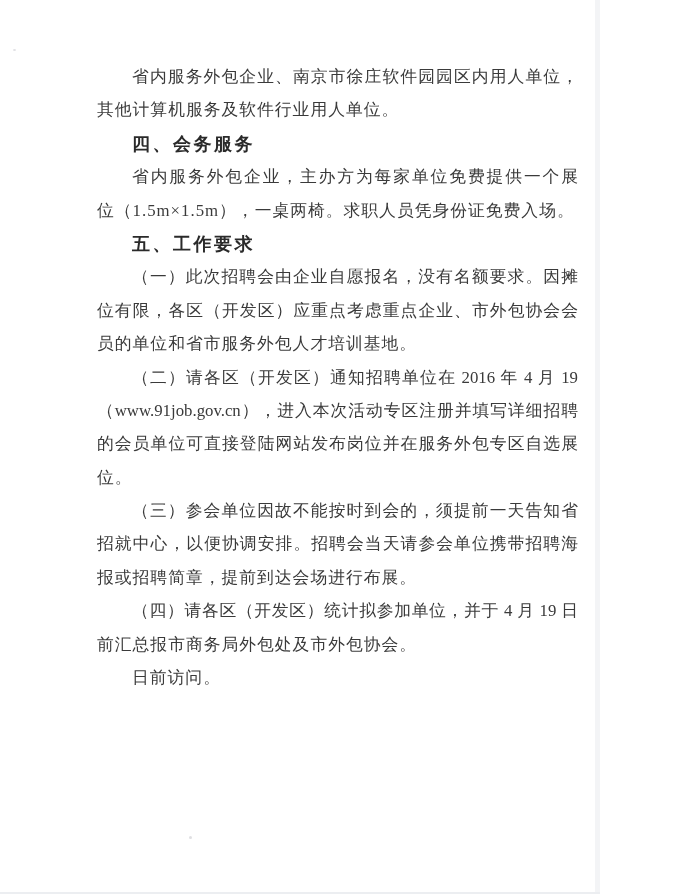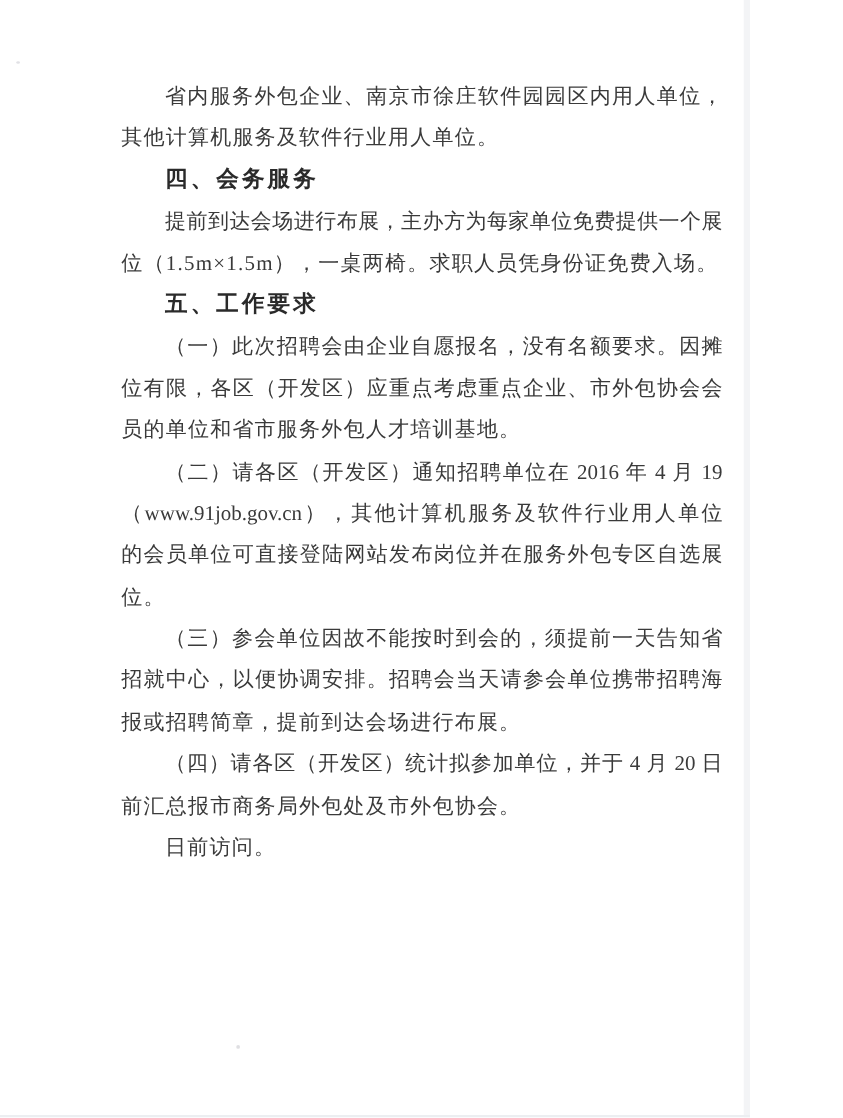--- a/index.html
+++ b/index.html
@@ -84,34 +84,34 @@
   .speck-2{left:189px;top:836px;width:3px;height:3px;opacity:.6;}
 </style>
 </head>
 <body>
 
 <div class="page">
   <div class="doc-body" id="doc-body">
       <div class="line indent justify">省内服务外包企业、南京市徐庄软件园园区内用人单位，</div>
       <div class="line">其他计算机服务及软件行业用人单位。</div>
       <div class="line indent heading">四、会务服务</div>
-      <div class="line indent justify">提前到达会场进行布展，主办方为每家单位免费提供一个展</div>
+      <div class="line indent justify">省内服务外包企业，主办方为每家单位免费提供一个展</div>
       <div class="line">位（1.5m×1.5m），一桌两椅。求职人员凭身份证免费入场。</div>
       <div class="line indent heading">五、工作要求</div>
       <div class="line indent justify">（一）此次招聘会由企业自愿报名，没有名额要求。因摊</div>
       <div class="line justify">位有限，各区（开发区）应重点考虑重点企业、市外包协会会</div>
       <div class="line">员的单位和省市服务外包人才培训基地。</div>
       <div class="line indent justify">（二）请各区（开发区）通知招聘单位在 2016 年 4 月 19</div>
-      <div class="line justify">（www.91job.gov.cn），其他计算机服务及软件行业用人单位</div>
+      <div class="line justify">（www.91job.gov.cn），进入本次活动专区注册并填写详细招聘</div>
       <div class="line justify">的会员单位可直接登陆网站发布岗位并在服务外包专区自选展</div>
       <div class="line">位。</div>
       <div class="line indent justify">（三）参会单位因故不能按时到会的，须提前一天告知省</div>
       <div class="line justify">招就中心，以便协调安排。招聘会当天请参会单位携带招聘海</div>
       <div class="line">报或招聘简章，提前到达会场进行布展。</div>
-      <div class="line indent justify">（四）请各区（开发区）统计拟参加单位，并于 4 月 20 日</div>
+      <div class="line indent justify">（四）请各区（开发区）统计拟参加单位，并于 4 月 19 日</div>
       <div class="line">前汇总报市商务局外包处及市外包协会。</div>
       <div class="line indent">日前访问。</div>
     </div>
   <div class="edge-strip"></div>
   <div class="edge-line-outer"></div>
   <div class="edge-line-inner"></div>
   <div class="edge-bottom"></div>
   <div class="speck speck-1"></div>
   <div class="speck speck-2"></div>
 </div>

